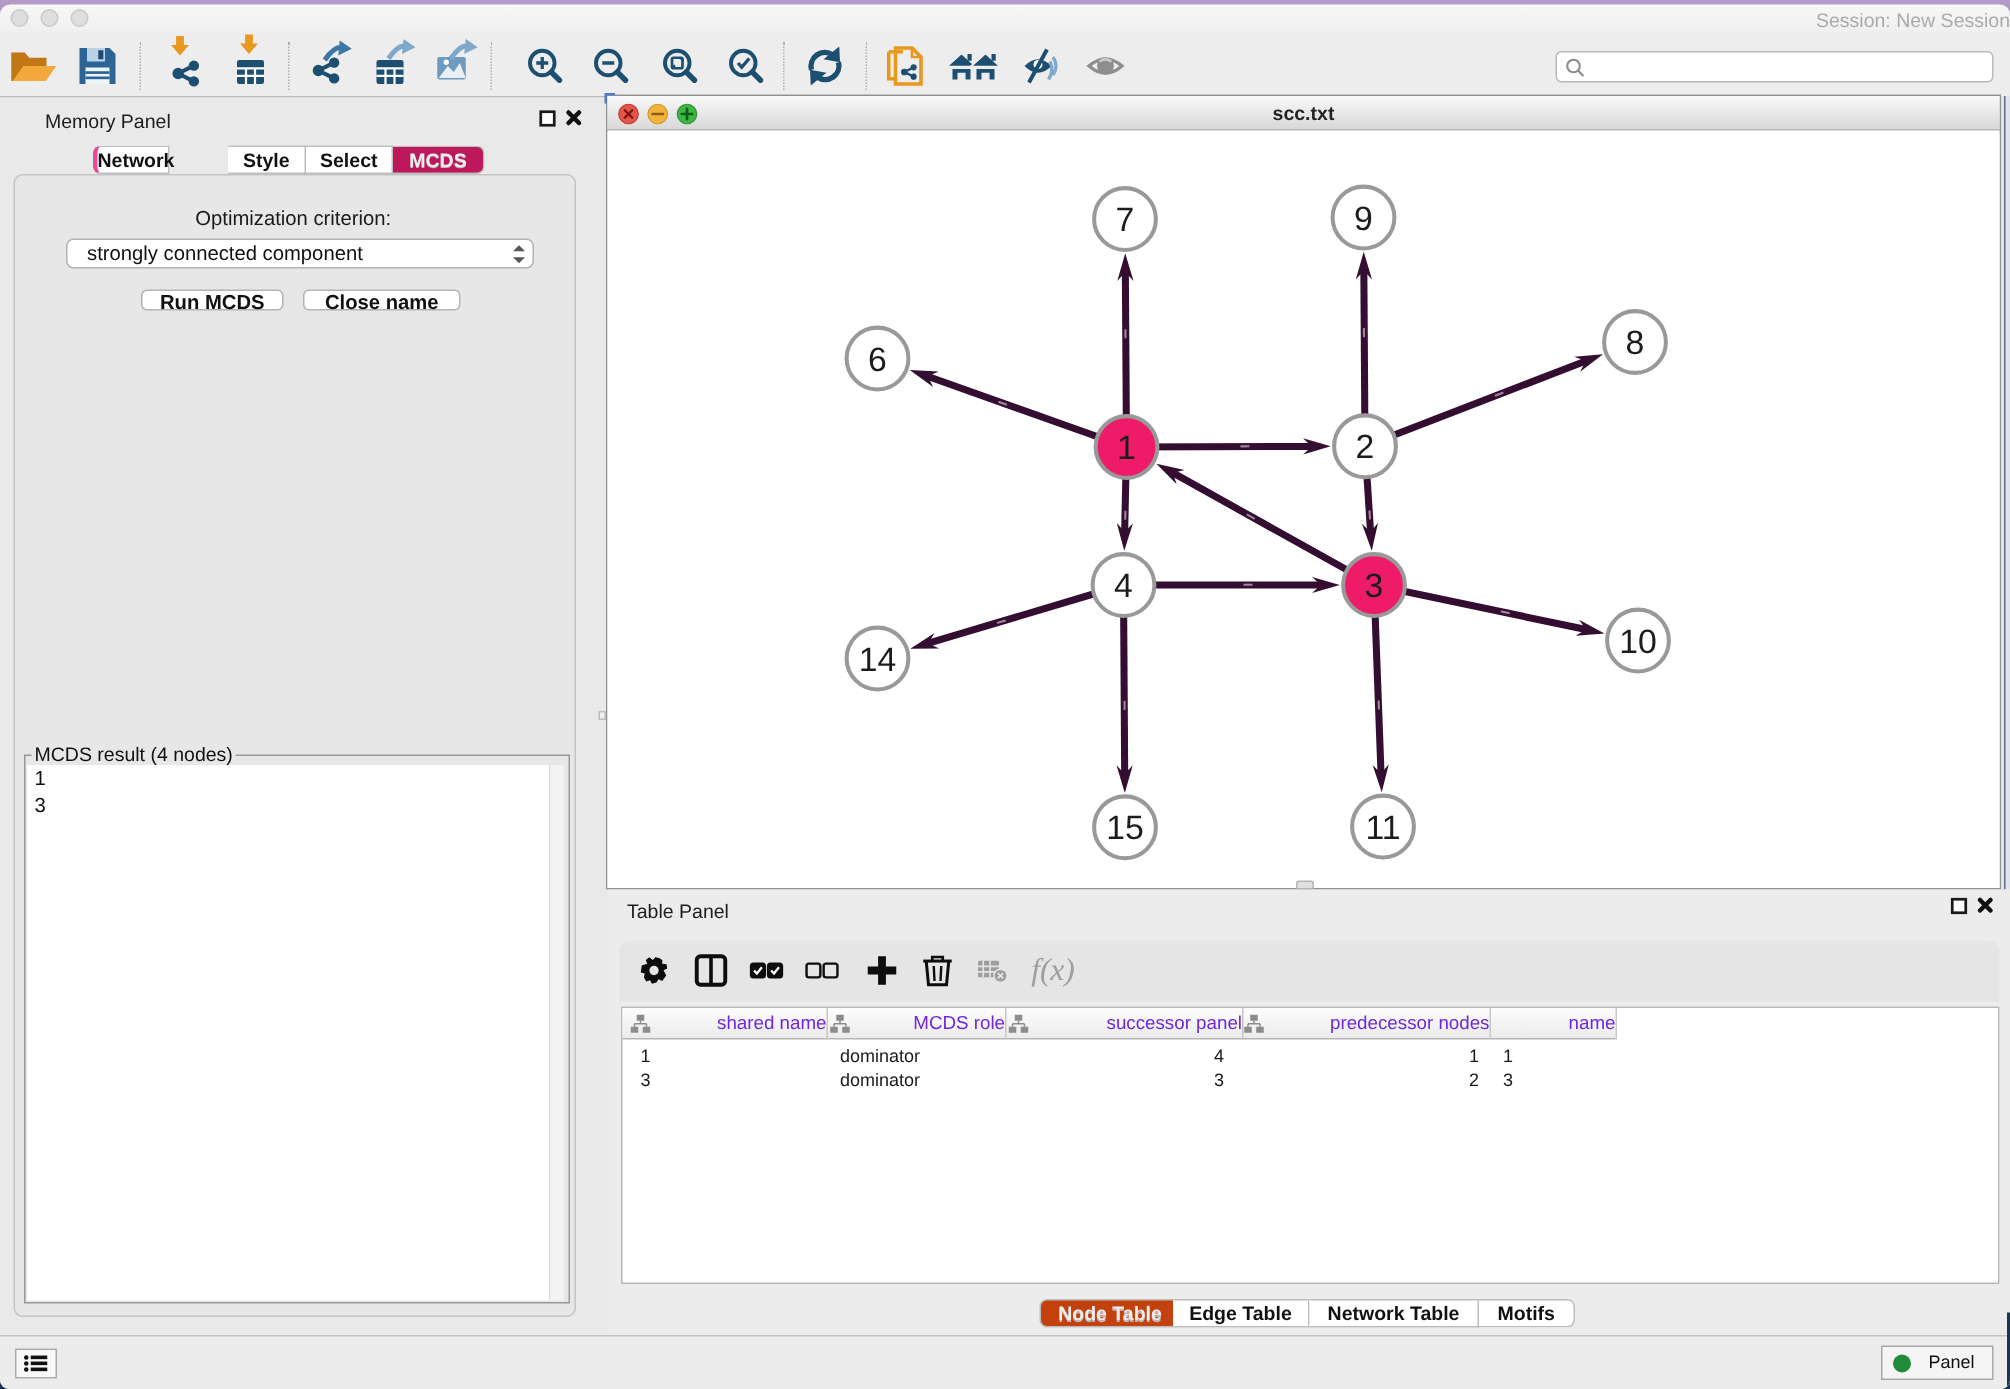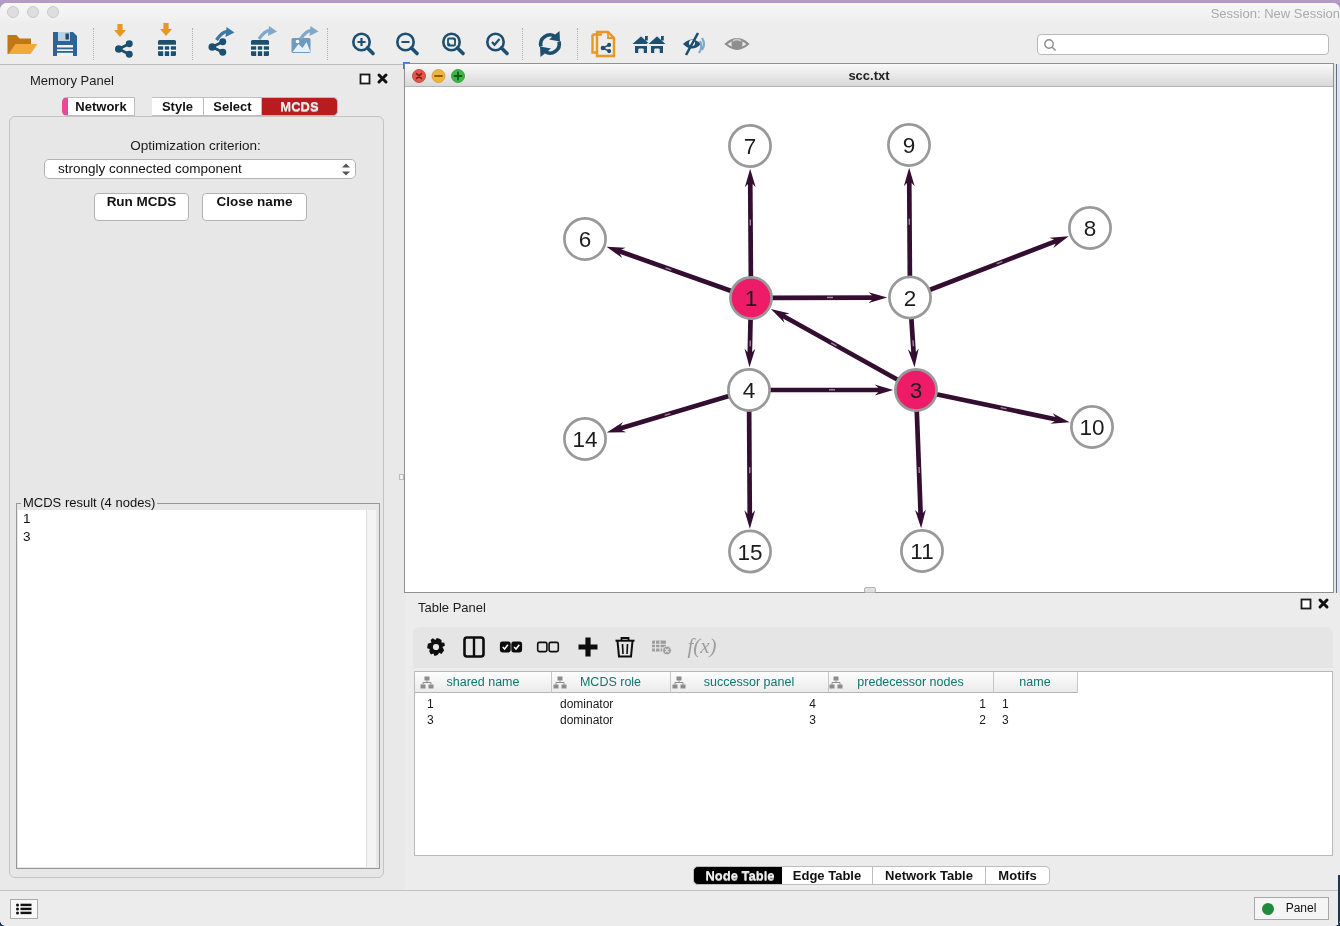--- a/index.html
+++ b/index.html
@@ -13,41 +13,41 @@
 #toolbar{position:absolute;left:0;top:22px;width:1340px;height:43px;background:#ededed;border-bottom:1px solid #bcbcbc}
 .sep{position:absolute;top:28px;height:32px;width:0;border-left:1px dotted #b0b0b0}
 #search{position:absolute;left:1037px;top:34px;width:292px;height:21px;background:#fff;border:1px solid #b9b9b9;border-radius:4px}
 
 #cp{position:absolute;left:0;top:65px;width:391px;height:825px;background:#e9e9e9}
 #cp-title{position:absolute;left:30px;top:73px;font-size:13px;color:#1c1c1c}
 #cp-content{position:absolute;left:9px;top:116px;width:375px;height:762px;background:#e7e7e7;border:1px solid #c3c3c3;border-radius:6px}
 .tab{position:absolute;top:97px;height:19px;border:1px solid #bdbdbd;border-left:none;background:#fff;font-size:13px;font-weight:700;color:#111;text-align:center;line-height:18px}
 #opt-label{position:absolute;left:0;top:138px;width:391px;text-align:center;font-size:13.5px;font-weight:400;color:#1a1a1a}
 #dropdown{position:absolute;left:44px;top:159px;width:312px;height:20px;background:#fff;border:1px solid #b3b3b3;border-radius:5px;font-size:13.5px;color:#111;line-height:18px;padding-left:13px}
-.btn{position:absolute;top:193px;height:28px;background:#fff;border:1px solid #b3b3b3;border-radius:4px;font-size:13.5px;font-weight:700;color:#111;text-align:center;line-height:16px}
+.btn{position:absolute;top:193px;height:14px;background:#fff;border:1px solid #b3b3b3;border-radius:4px;font-size:13.5px;font-weight:700;color:#111;text-align:center;line-height:16px}
 
 #fs{position:absolute;left:16px;top:503px;width:364px;height:366px;border:1px solid #989898}
 #fs-label{position:absolute;left:21px;top:495px;background:#e7e7e7;padding:0 2px;font-size:13px;color:#111}
 #fs-white{position:absolute;left:18px;top:510px;width:350px;height:357px;background:#fff}
 #fs-scroll{position:absolute;left:366px;top:510px;width:10px;height:357px;background:#f4f4f4;border-left:1px solid #ddd}
 
 #divider{position:absolute;left:391px;top:65px;width:14px;height:825px;background:#e9e9e9}
 
 #desk{position:absolute;left:404px;top:64px;width:936px;height:529px;background:#dfe3ea}
 #iframe{position:absolute;left:404px;top:63px;width:930px;height:530px;border:1px solid #909090;background:#fff}
 #ititle{position:absolute;left:405px;top:64px;width:928px;height:23px;background:linear-gradient(#f9f9f9,#d8d8d8);border-bottom:1px solid #b5b5b5}
 #ititle .t{position:absolute;left:0;top:4px;width:100%;text-align:center;font-size:13px;font-weight:700;color:#222}
 #canvas{position:absolute;left:405px;top:88px;width:928px;height:504px;background:#fff}
 
 #tp{position:absolute;left:405px;top:593px;width:935px;height:297px;background:#ececec}
 #tp-title{position:absolute;left:418px;top:600px;font-size:13px;color:#1c1c1c}
 #tp-toolbar{position:absolute;left:413px;top:627px;width:920px;height:41px;background:#e5e5e5;border-radius:7px 7px 0 0}
 #tbl{position:absolute;left:414px;top:671px;width:919px;height:185px;background:#fff;border:1px solid #b9b9b9}
 #tbl-head{position:absolute;left:415px;top:672px;width:662px;height:21px;background:linear-gradient(#fdfdfd,#ebebeb);border-bottom:1px solid #b5b5b5}
-.th{position:absolute;top:672px;height:21px;font-size:12.5px;color:#0f766e;text-align:center;line-height:21px}
+.th{position:absolute;top:672px;height:21px;font-size:12.5px;color:#6d28d9;text-align:right;line-height:21px}
 .colsep{position:absolute;top:672px;height:21px;width:0;border-left:1px solid #c6c6c6}
 .cell{position:absolute;font-size:12px;color:#1a1a1a;height:16px;line-height:16px}
 .btab{position:absolute;top:866px;height:19px;border:1px solid #bdbdbd;border-left:none;background:#fff;font-size:13px;font-weight:700;color:#111;text-align:center;line-height:18px}
 
 #status{position:absolute;left:0;top:890px;width:1340px;height:36px;background:#ececec;border-top:1px solid #c2c2c2}
 #memb{position:absolute;left:1254px;top:897px;width:75px;height:23px;background:#f5f5f5;border:1px solid #a8a8a8;font-size:12px;color:#111;line-height:21px;text-align:center;padding-left:19px}
 #listb{position:absolute;left:10px;top:899px;width:28px;height:20px;background:#f8f8f8;border:1px solid #ababab}
 svg{position:absolute;overflow:visible}
 </style></head><body>
 <div id="win">
@@ -183,24 +183,24 @@
         </g>
       </svg>
 
   <div id="cp"></div>
   <div id="cp-title">Memory Panel</div>
   <svg style="left:359px;top:73px" width="32" height="12" viewBox="0 0 32 12">
         <rect x="1.5" y="1.5" width="9" height="9" fill="#fff" stroke="#1a1a1a" stroke-width="1.8"></rect>
         <path d="M20 2 L27 9 M27 2 L20 9" stroke="#111" stroke-width="3" stroke-linecap="round"></path>
       </svg>
   <div id="cp-content"></div>
-  <div class="tab" style="left:62px;width:73px;border-radius:5px 0 0 5px;border-left:6px solid #ec4899">Network</div>
+  <div class="tab" style="left:62px;width:51px;border-radius:5px 0 0 5px;border-left:3px solid #ec4899">Network</div>
   <div class="tab" style="left:152px;width:52px">Style</div>
   <div class="tab" style="left:204px;width:58px">Select</div>
-  <div class="tab" style="left:262px;width:76px;border-radius:0 5px 5px 0;background:#b91c1c;color:#ececec;text-shadow:0 1px 0 #bbb">MCDS</div>
+  <div class="tab" style="left:262px;width:61px;border-radius:0 5px 5px 0;background:#be185d;color:#ececec;text-shadow:0 1px 0 #bbb">MCDS</div>
   <div id="opt-label">Optimization criterion:</div>
   <div id="dropdown">strongly connected component</div>
   <svg style="left:340px;top:163px" width="12" height="13" viewBox="0 0 12 13">
         <path d="M2 4.5 L6 0.5 L10 4.5 Z" fill="#555"></path>
         <path d="M2 8.5 L6 12.5 L10 8.5 Z" fill="#555"></path>
       </svg>
   <div class="btn" style="left:94px;width:95px">Run MCDS</div>
   <div class="btn" style="left:202px;width:105px">Close name</div>
   <div id="fs"></div>
   <div id="fs-label">MCDS result (4 nodes)</div>
@@ -384,21 +384,21 @@
   <div class="cell" style="left:427px;top:696px">1</div>
   <div class="cell" style="left:560px;top:696px">dominator</div>
   <div class="cell" style="left:670px;top:696px;width:146px;text-align:right">4</div>
   <div class="cell" style="left:828px;top:696px;width:158px;text-align:right">1</div>
   <div class="cell" style="left:1002px;top:696px">1</div>
   <div class="cell" style="left:427px;top:712px">3</div>
   <div class="cell" style="left:560px;top:712px">dominator</div>
   <div class="cell" style="left:670px;top:712px;width:146px;text-align:right">3</div>
   <div class="cell" style="left:828px;top:712px;width:158px;text-align:right">2</div>
   <div class="cell" style="left:1002px;top:712px">3</div>
-  <div class="btab" style="left:693px;width:94px;border-radius:5px 0 0 5px;border-left:1px solid #bdbdbd;background:#000000;color:#ececec;text-shadow:0 1px 0 #bbb">Node Table</div>
+  <div class="btab" style="left:693px;width:94px;border-radius:5px 0 0 5px;border-left:1px solid #bdbdbd;background:#c2410c;color:#ececec;text-shadow:0 1px 0 #bbb">Node Table</div>
   <div class="btab" style="left:782px;width:91px">Edge Table</div>
   <div class="btab" style="left:873px;width:113px">Network Table</div>
   <div class="btab" style="left:986px;width:64px;border-radius:0 5px 5px 0">Motifs</div>
 
   <div id="status"></div>
   <div id="listb"></div>
   <svg style="left:16px;top:903px" width="16" height="12" viewBox="0 0 16 12">
         <circle cx="1.5" cy="2" r="1.5" fill="#111"></circle>
         <circle cx="1.5" cy="6" r="1.5" fill="#111"></circle>
         <circle cx="1.5" cy="10" r="1.5" fill="#111"></circle>

